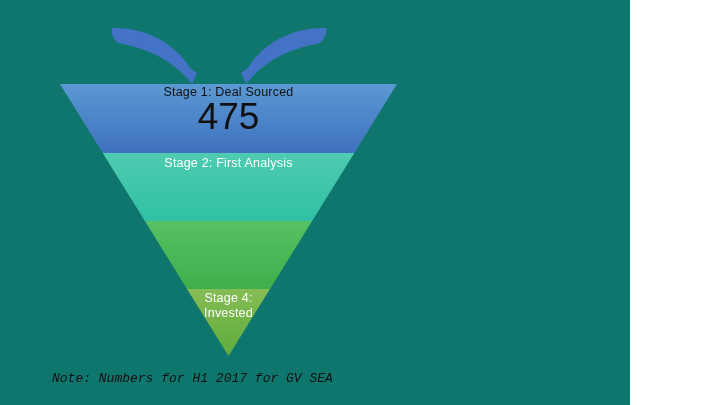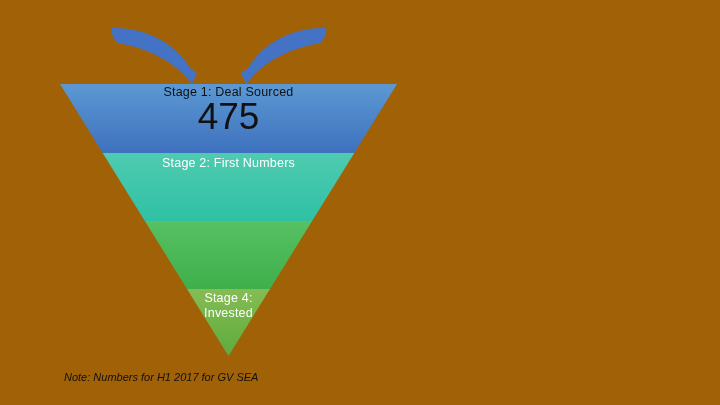--- a/index.html
+++ b/index.html
@@ -1,21 +1,21 @@
 <!DOCTYPE html>
 <html><head>
 <meta charset="utf-8">
 <style>
   * { margin: 0; padding: 0; box-sizing: border-box; }
   html, body { background: #ffffff; }
   .slide {
     position: relative;
-    width: 720px;
+    width: 630px;
     height: 405px;
-    background: #a16207;
+    background: #0f766e;
     overflow: hidden;
     font-family: "Liberation Sans", sans-serif;
   }
   .funnel-svg {
     position: absolute;
     left: 0; top: 0;
     width: 720px; height: 405px;
   }
   .stage-label {
     position: absolute;
@@ -40,26 +40,27 @@
   }
   .stage2-label { top: 156px; }
   .stage3-label { top: 224px; }
   .stage4-label {
     top: 291px;
     left: 186px;
     width: 85px; 
   }
   .note {
     position: absolute;
-    left: 64px;
+    left: 52px;
     top: 371px;
-    font-size: 11px;
+    font-size: 13px;
     font-style: italic;
     color: #111111;
     white-space: nowrap;
+    font-family: Liberation Mono, monospace;
   }
 </style>
 </head>
 <body>
 
 <div class="slide">
 
   <svg class="funnel-svg" viewBox="0 0 720 405">
     <defs>
       <linearGradient id="grad-stage-0" x1="0" y1="0" x2="0" y2="1">
@@ -85,20 +86,20 @@
 
     <polygon points="60,84 397,84 354.3,153 102.7,153" fill="url(#grad-stage-0)"></polygon>
     <polygon points="102.7,153 354.3,153 312.1,221 144.9,221" fill="url(#grad-stage-1)"></polygon>
     <polygon points="144.9,221 312.1,221 270,289 187,289" fill="url(#grad-stage-2)"></polygon>
     <polygon points="187,289 270,289 228.5,356" fill="url(#grad-stage-3)"></polygon>
   </svg>
 
   <div class="stage-label dark stage1-label" style="color: rgb(17, 17, 17);">Stage 1: Deal Sourced</div>
   <div class="stage-value">475</div>
 
-  <div class="stage-label light stage2-label" style="color: rgb(255, 255, 255);">Stage 2: First Numbers</div>
+  <div class="stage-label light stage2-label" style="color: rgb(255, 255, 255);">Stage 2: First Analysis</div>
 
 
   <div class="stage-label light stage4-label" style="color: rgb(255, 255, 255);">Stage 4: Invested</div>
 
   <div class="note">Note: Numbers for H1 2017 for GV SEA</div>
 
 </div>
 
 </body></html>

